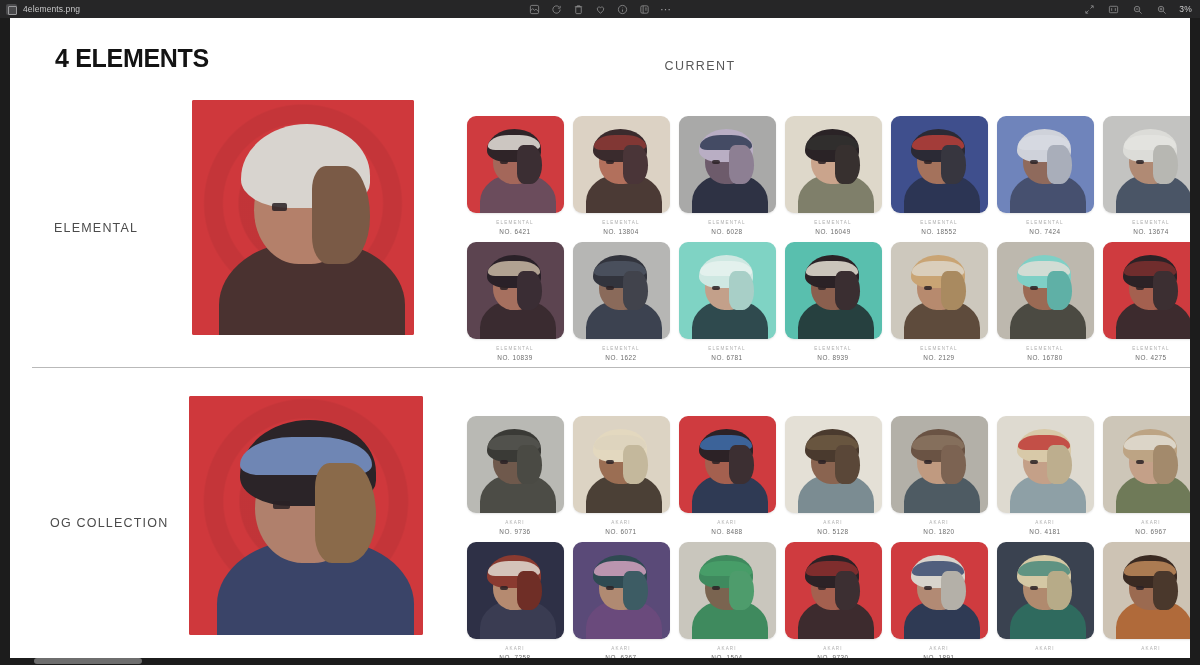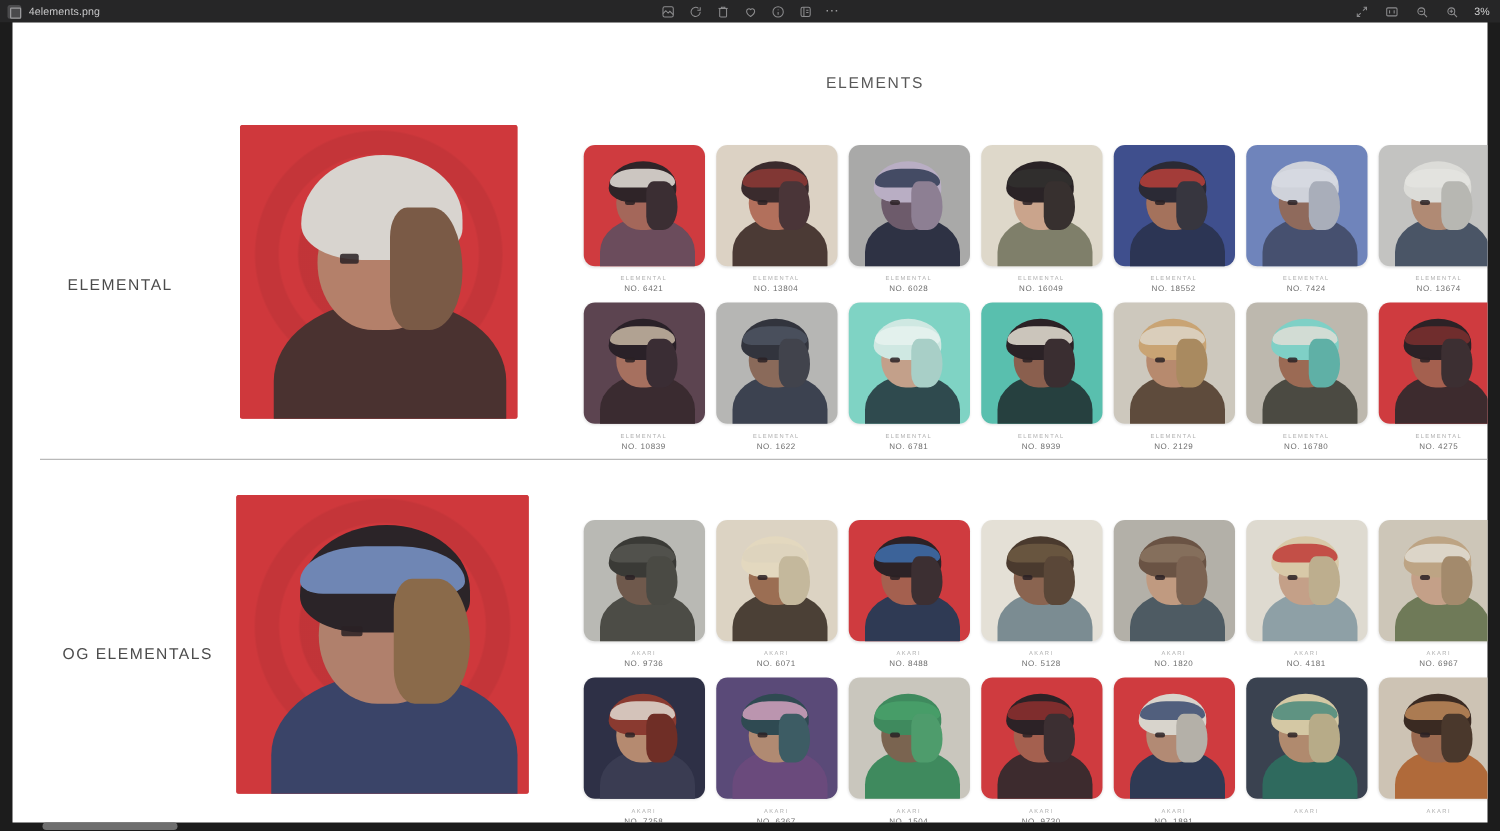--- a/index.html
+++ b/index.html
@@ -257,21 +257,22 @@
     </div>
     <div class="tzoom">3%</div>
   </div>
 </div>
 
 <div class="leftrail"></div>
 <div class="rightrail"></div>
 
 <div class="canvas">
 
-  <div class="current-label">ELEMENTS</div>
+  <div class="doc-title">4 ELEMENTS</div>
+  <div class="current-label">CURRENT</div>
 
   <div class="divider"></div>
 
   <div class="section-label lbl-elementals">ELEMENTAL</div>
 
   <div class="hero hero-1">
     <div class="hero-bg red"></div>
     <div class="portrait">
       <div class="p-body" style="background:#4a3230"></div>
       <div class="p-head" style="background:#b4806a"></div>
@@ -473,21 +474,21 @@
             <div class="p-acc" style="background:#7c2f2f;opacity:.85"></div>
             <div class="p-hair2" style="background:#3c2f32"></div>
             <div class="p-eye"></div>
           </div>
         </div>
         <div class="cap-kind">ELEMENTAL</div>
         <div class="cap-no">NO. 4275</div>
       </div>
     </div>
 
-  <div class="section-label lbl-og">OG ELEMENTALS</div>
+  <div class="section-label lbl-og">OG COLLECTION</div>
 
   <div class="hero hero-2">
     <div class="hero-bg red"></div>
     <div class="portrait">
       <div class="p-body" style="background:#3a4468"></div>
       <div class="p-head" style="background:#b0806c"></div>
       <div class="p-hair" style="background:#2b2428"></div>
       <div class="p-acc" style="background:#6f86b4"></div>
       <div class="p-hair2" style="background:#8a6a4a"></div>
       <div class="p-eye"></div>

